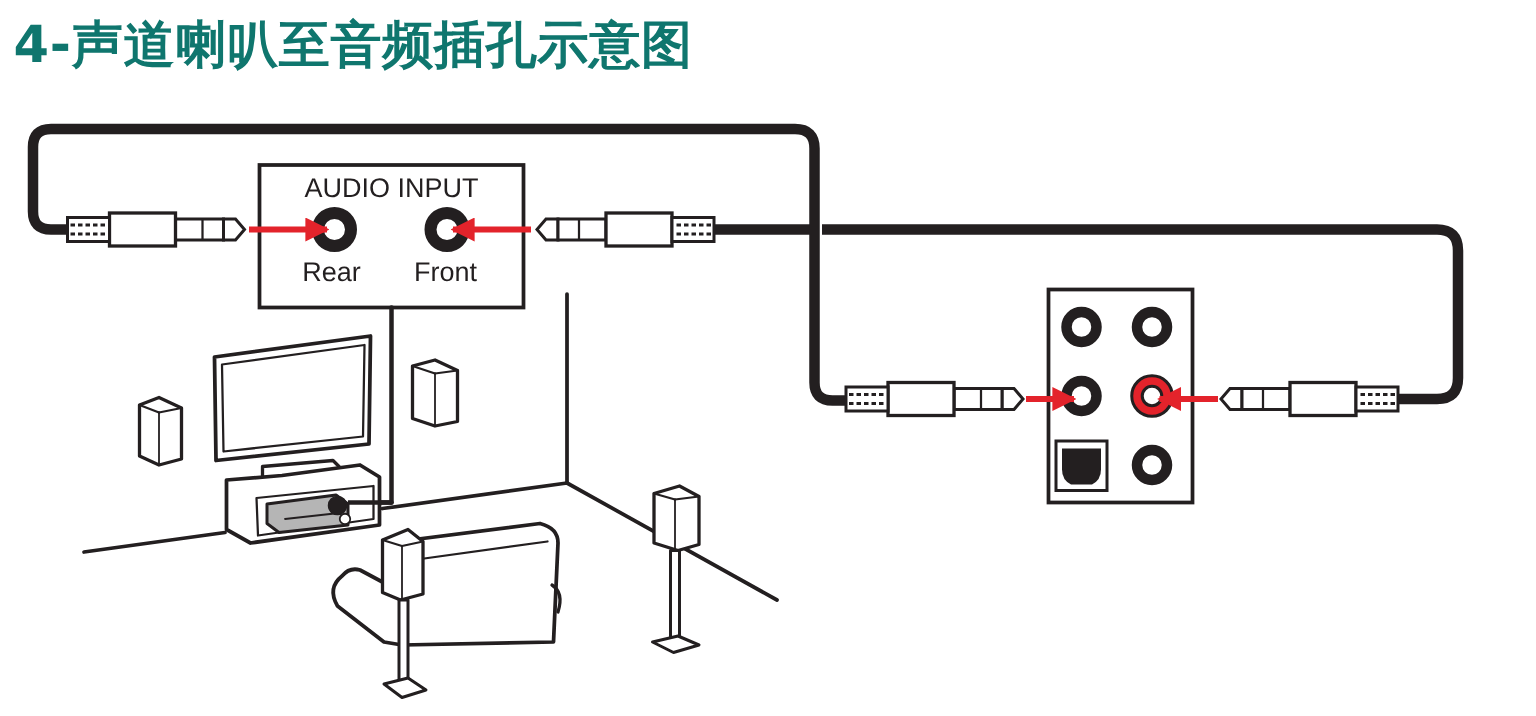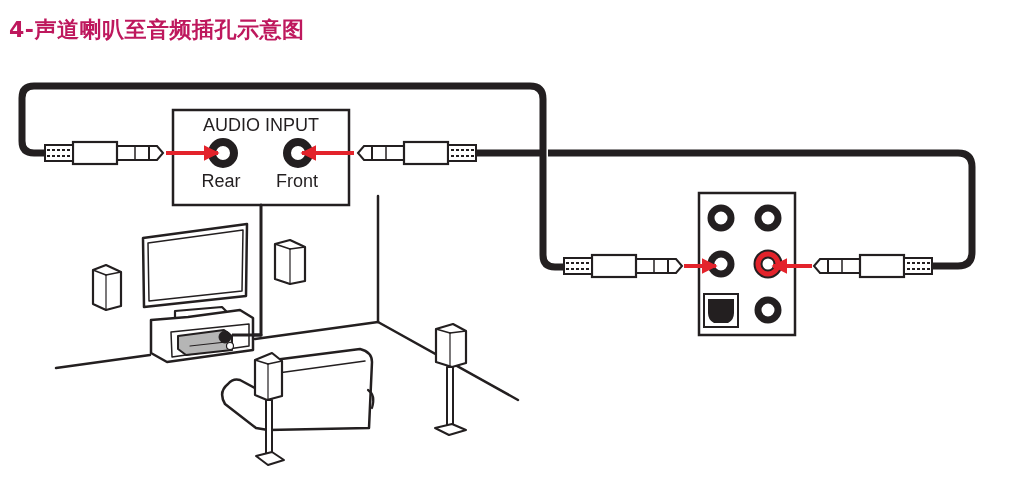--- a/index.html
+++ b/index.html
@@ -1,20 +1,20 @@
 <!DOCTYPE html>
 <html><head>
 <meta charset="utf-8">
 <style>
   html, body { margin: 0; padding: 0; background: #ffffff; }
   body { width: 1024px; height: 477px; position: relative; overflow: hidden; }
   .title {
     position: absolute; left: 9px; top: 12px;
     font-family: "DejaVu Sans", sans-serif; font-weight: bold;
-    font-size: 22px; color: #be185d; letter-spacing: 0.5px; line-height: 36px;
+    font-size: 34px; color: #0f766e; letter-spacing: 0.5px; line-height: 36px;
   }
   svg { position: absolute; left: 0; top: 0; }
   .lbl { font-family: "Liberation Sans", sans-serif; fill: #231f20; }
 </style>
 </head>
 <body>
 
 <div class="title">4-声道喇叭至音频插孔示意图</div>
 
 <svg width="1024" height="477" viewBox="0 0 1024 477">

